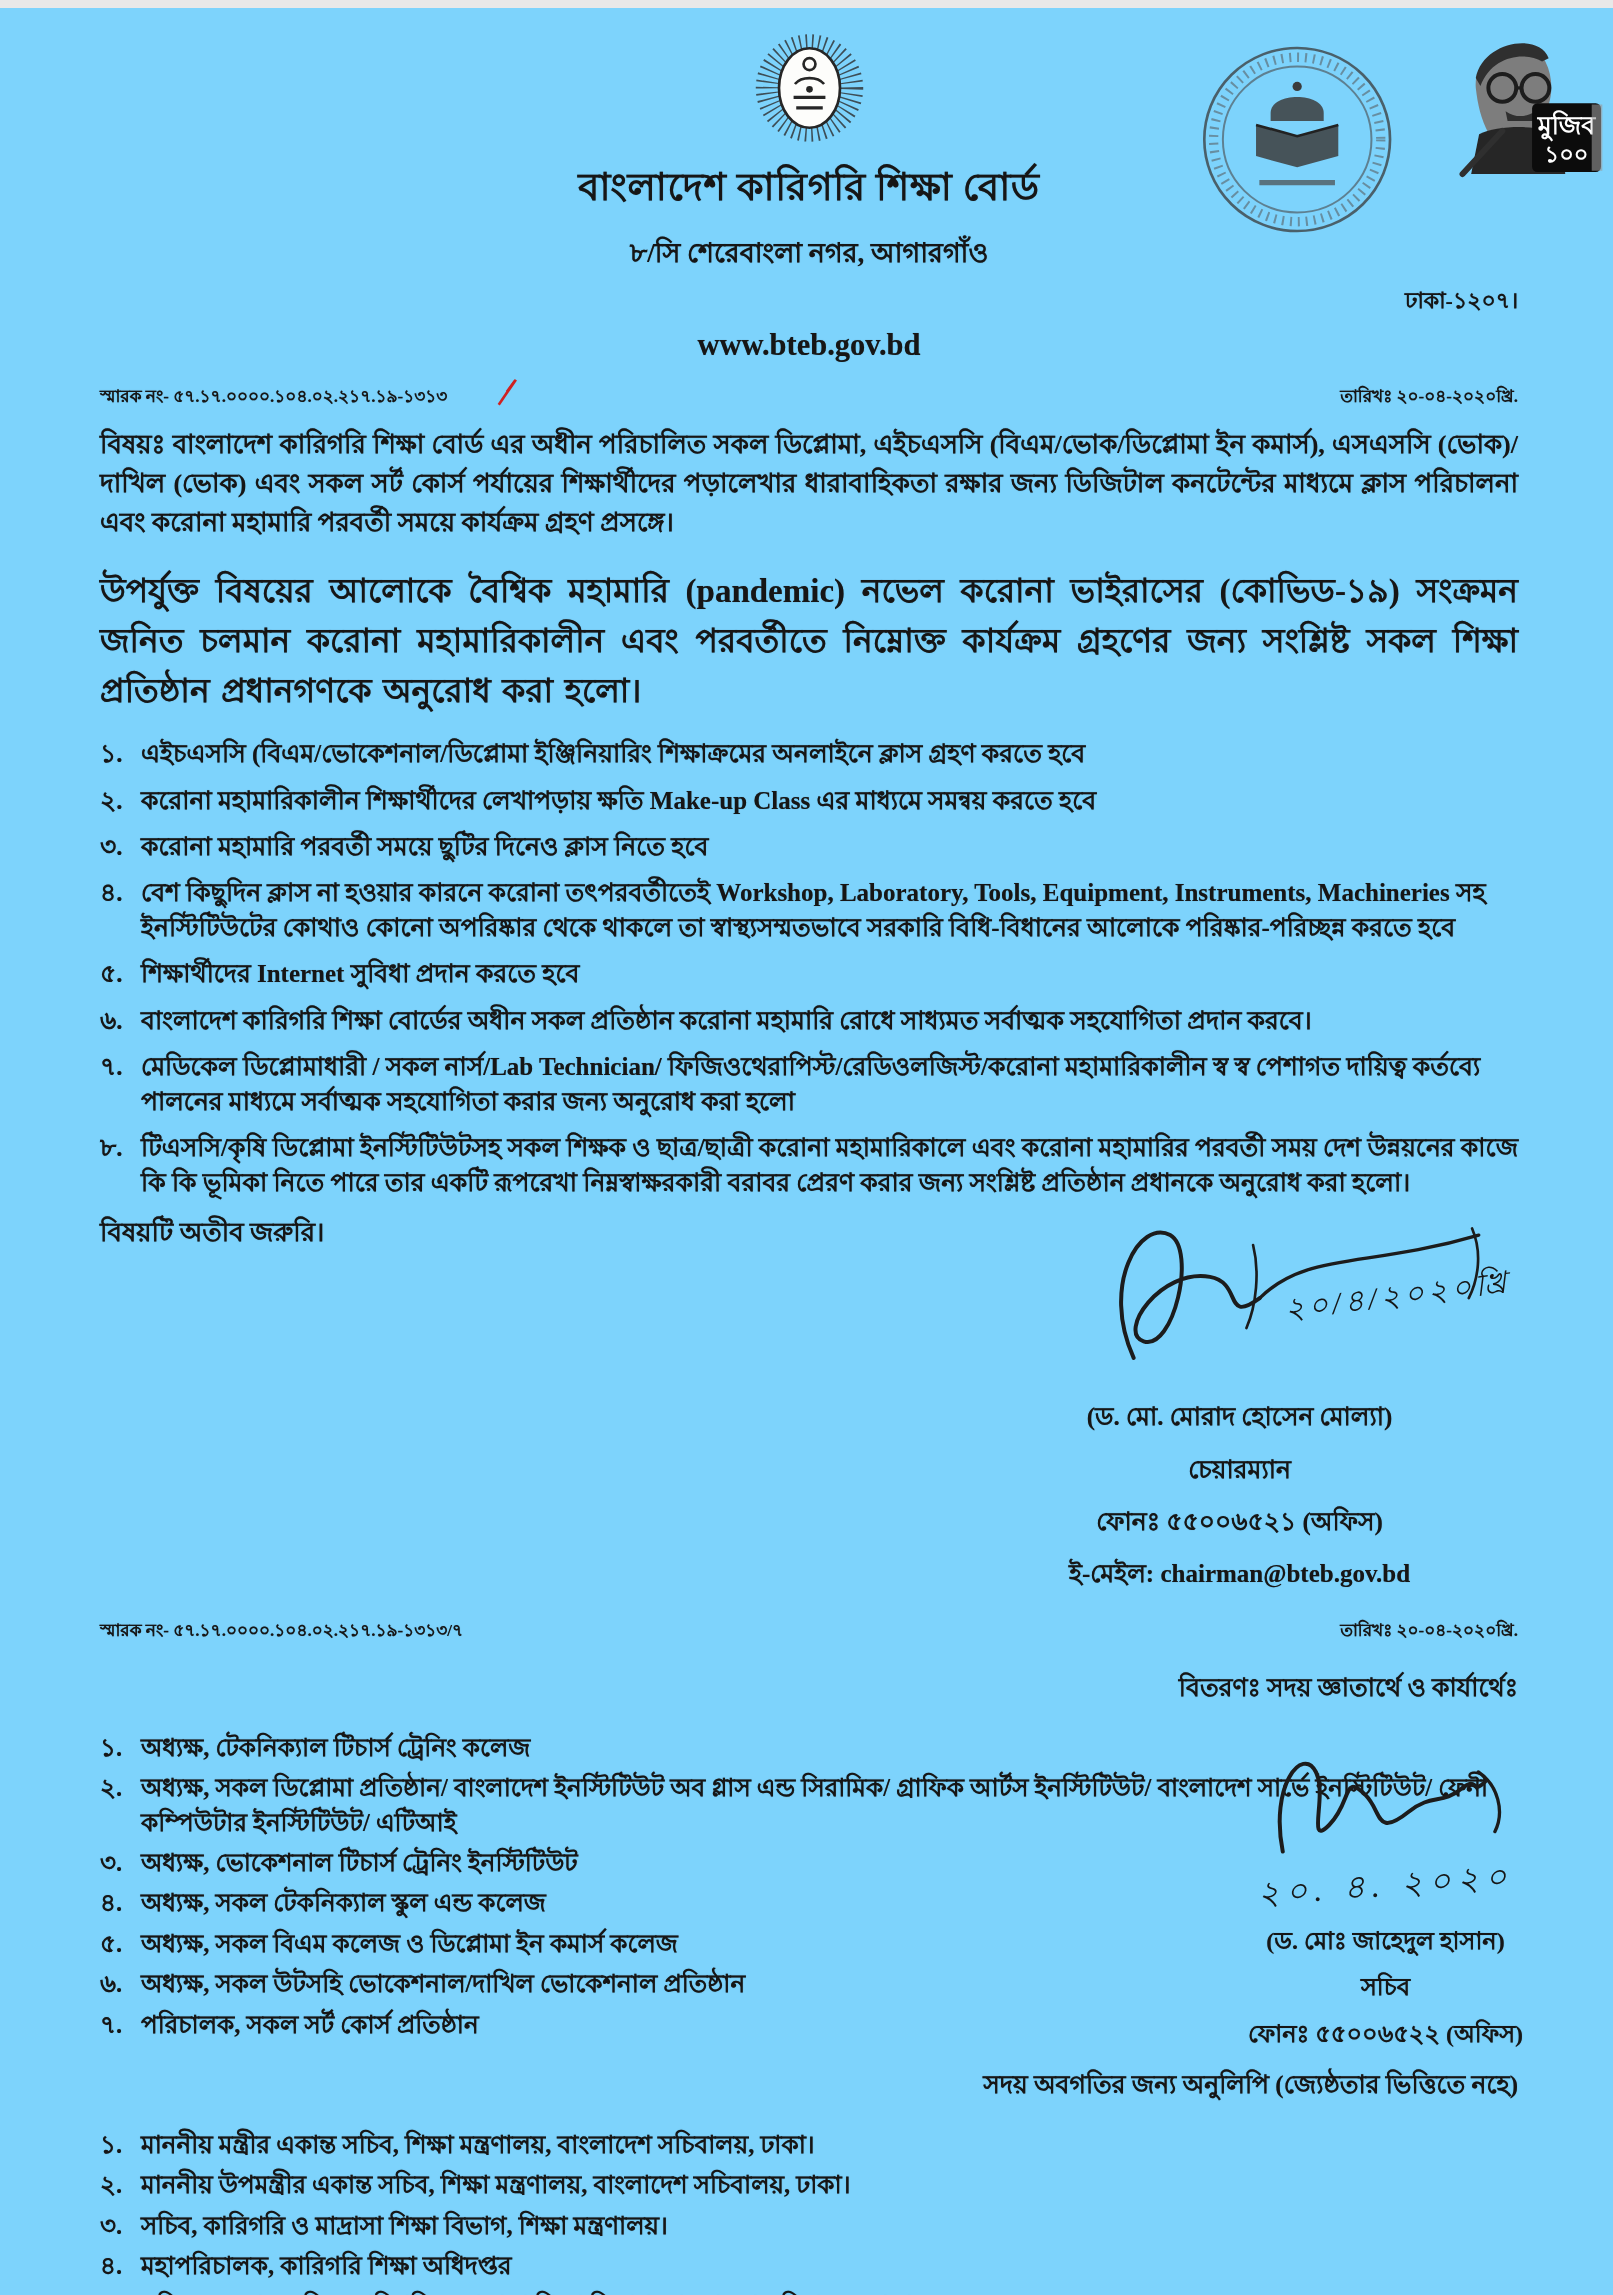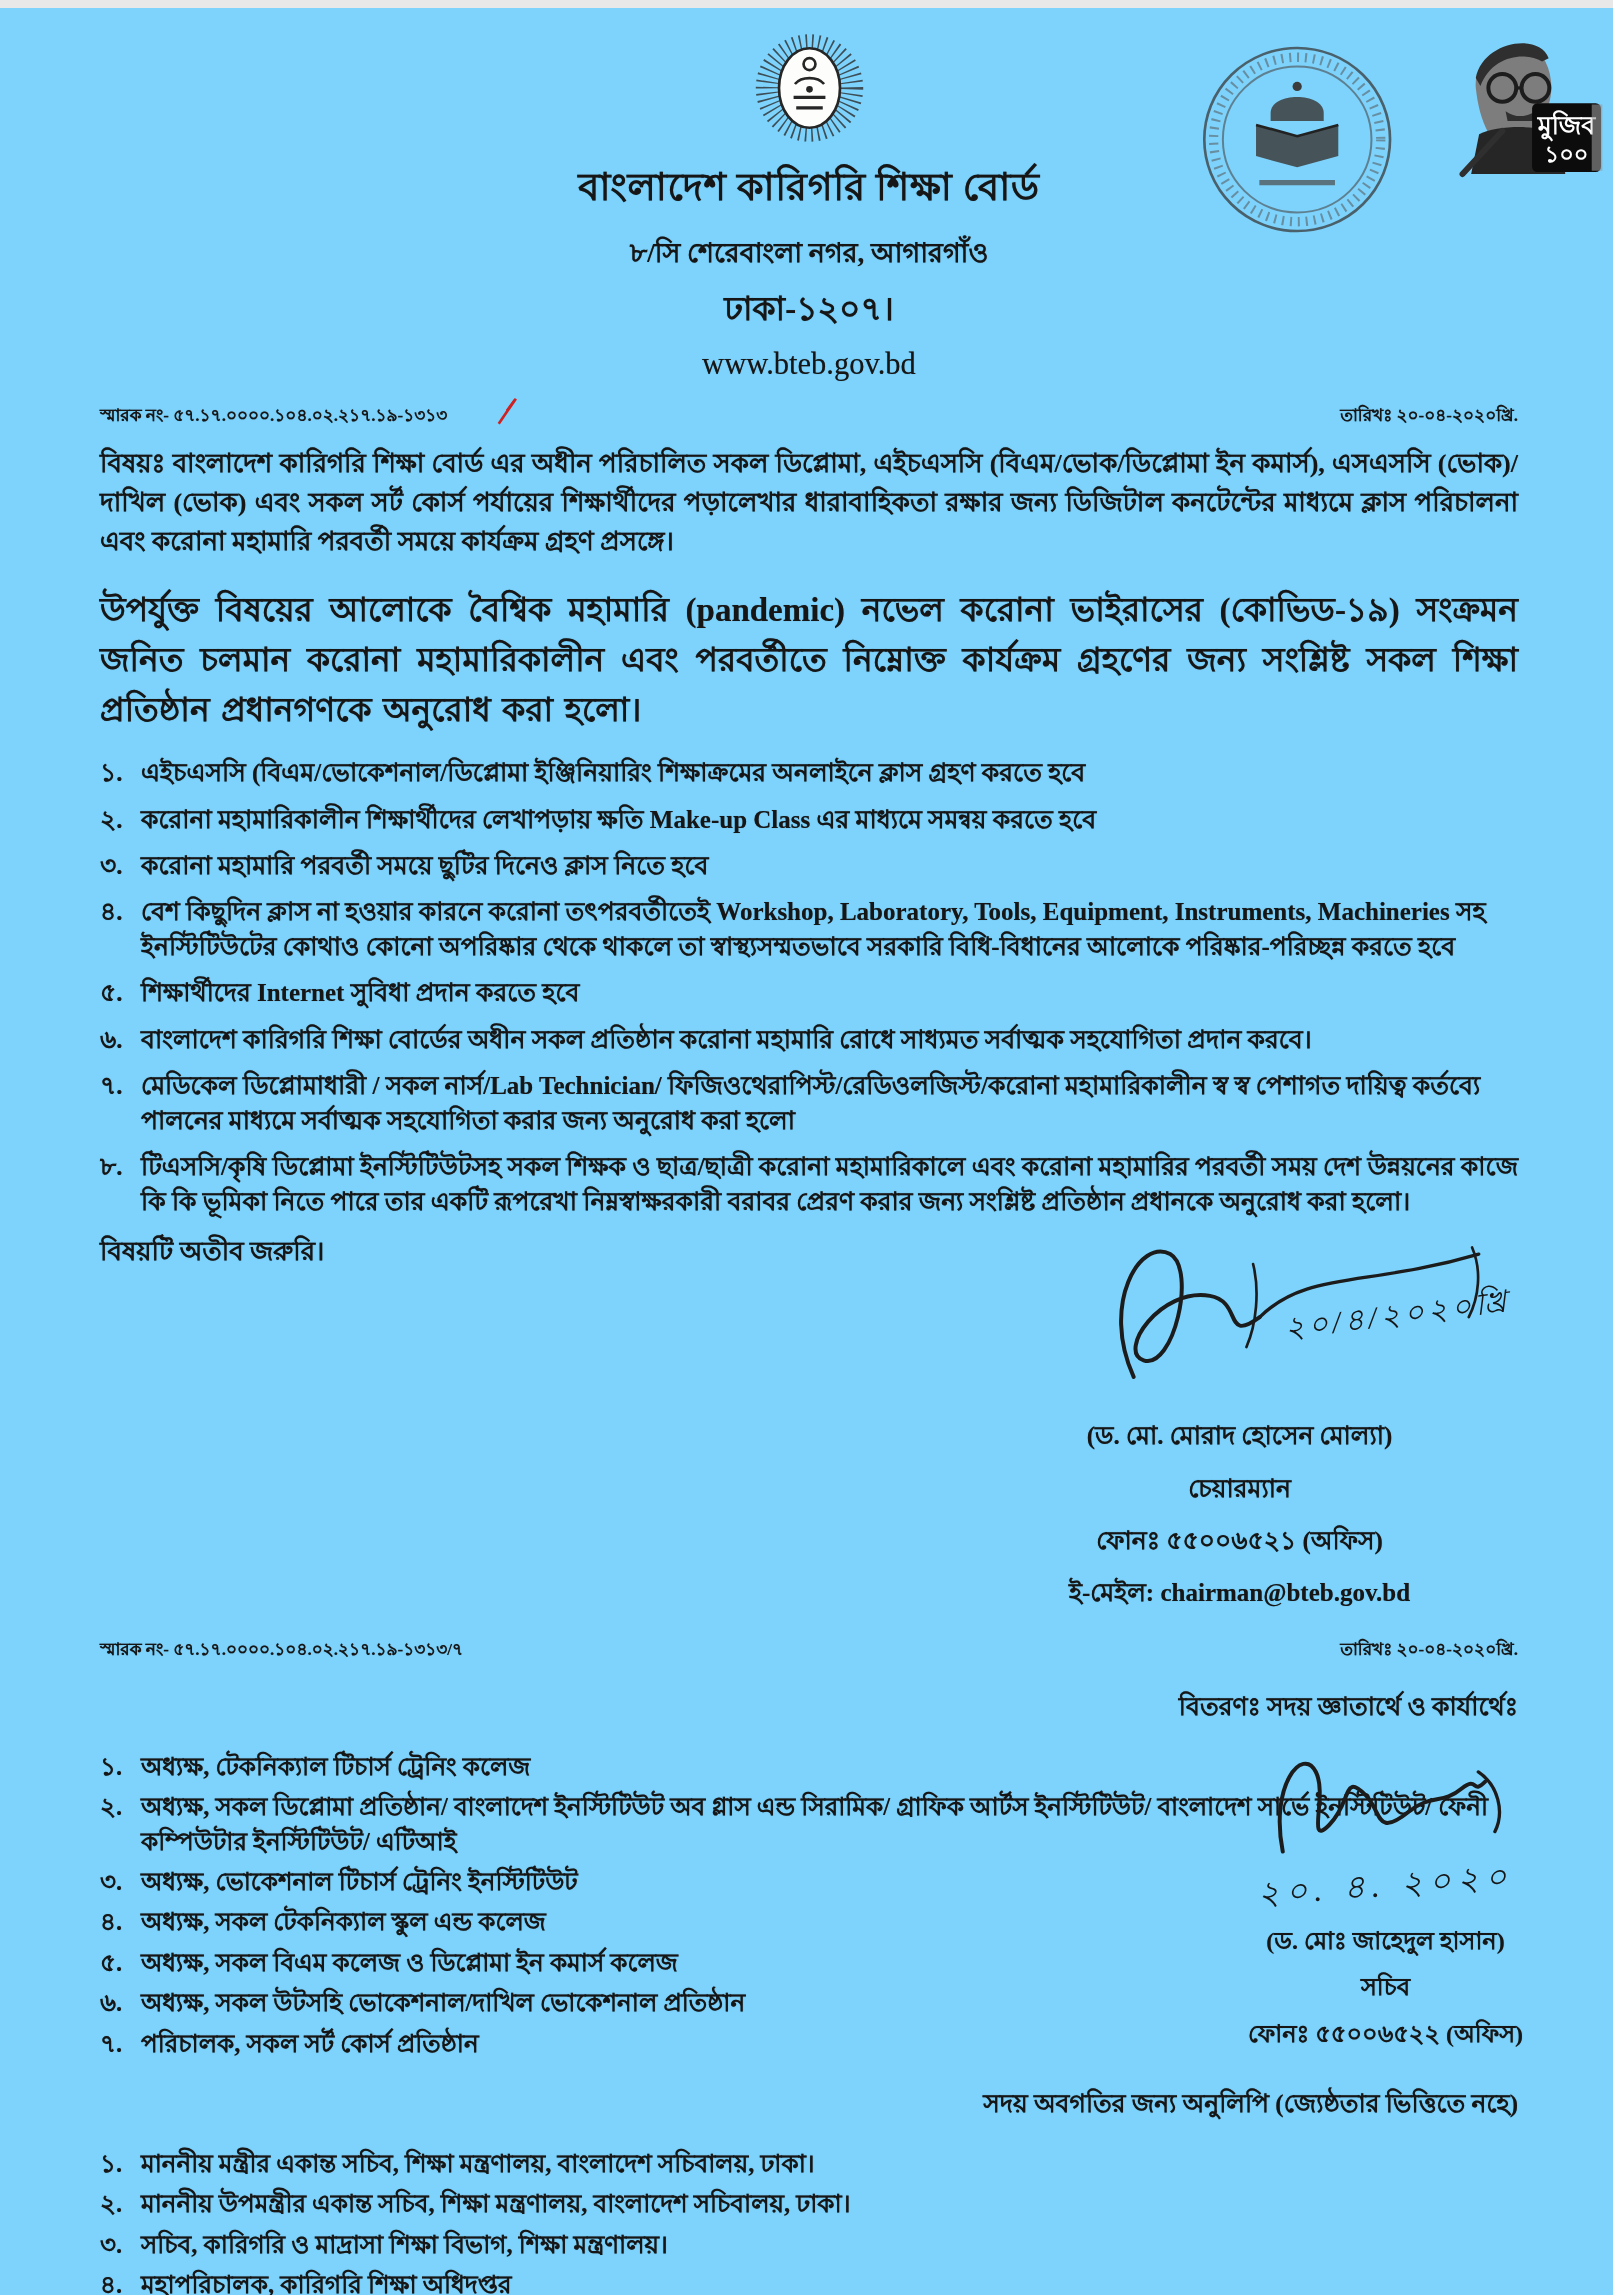--- a/index.html
+++ b/index.html
@@ -13,22 +13,22 @@
     color:#161616;
   }
   .content{position:relative;padding:14.6px 96px 0 100px;}
   .scan{font-weight:700;text-shadow:0 0 0.7px rgba(25,25,25,.55);}
 
   
   .header{text-align:center;position:relative;}
   .org-logo{display:block;margin:0 auto;}
   .org-name{font-size:38px;font-weight:700;margin-top:2.7px;letter-spacing:0.7px;}
   .addr{font-size:27px;font-weight:700;margin-top:10.6px;text-align:center;}
-  .addr2{font-size:33px;font-weight:700;margin-top:6.6px;}
-  .site{font-size:30.5px;font-weight:400;margin-top:8px;text-align:center;}
+  .addr2{font-size:22px;font-weight:700;margin-top:6.6px;text-align:right;}
+  .site{font-size:30.5px;font-weight:700;margin-top:8px;text-align:center;}
 
   .seal{position:absolute;left:1193px;top:32px;}
   .portrait{position:absolute;left:1439px;top:17px;}
 
   
   .memo-row{display:flex;justify-content:space-between;align-items:flex-start;
     font-size:17px;margin-top:20px;position:relative;}
   .red-tick{position:absolute;left:396px;top:-6.6px;}
 
   .subject{font-size:26px;line-height:1.5;text-align:justify;margin-top:13.3px;}

